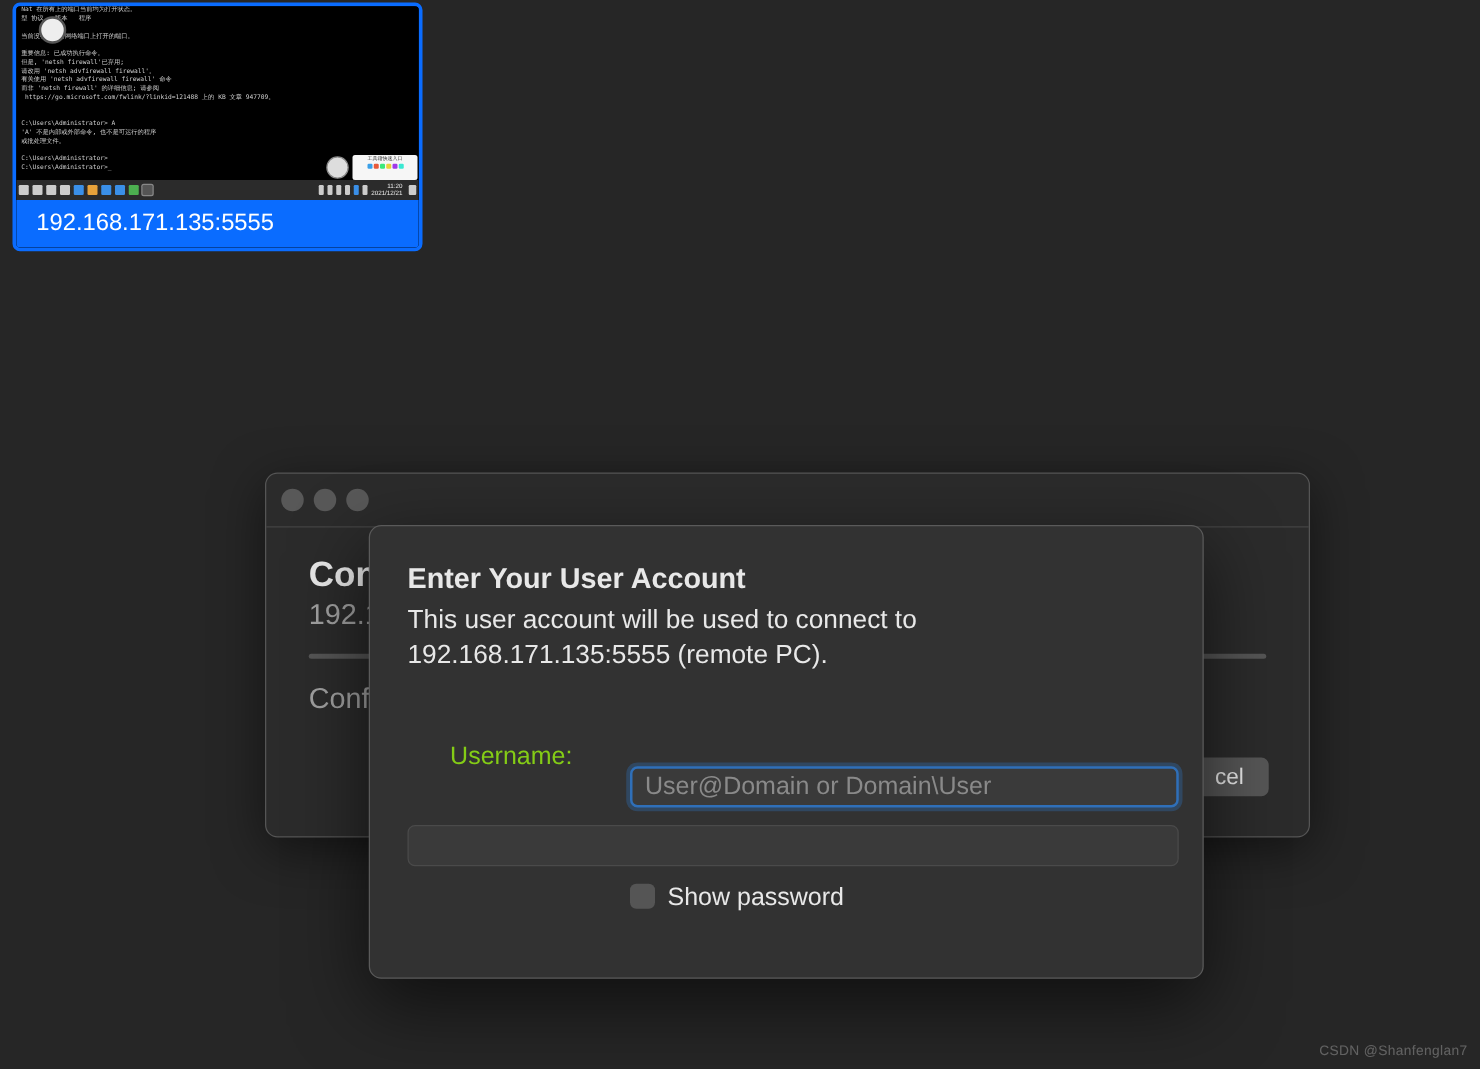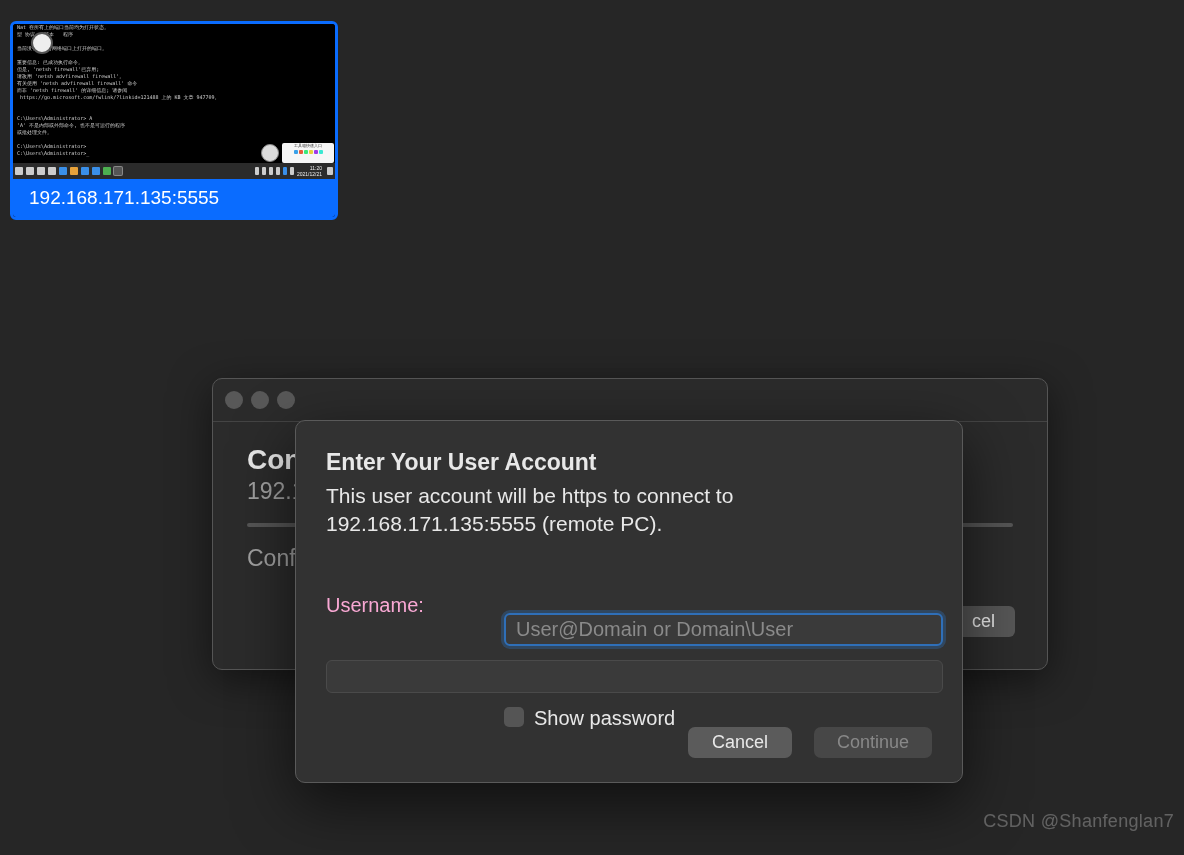--- a/index.html
+++ b/index.html
@@ -21,21 +21,20 @@
     left: 10px;
     top: 2px;
     width: 322px;
     height: 193px;
     background: #000;
     border-radius: 6px;
     overflow: hidden;
     border: 3px solid #0a6cff;
     display: flex;
     flex-direction: column;
-    margin-top: 19px;
   }
   .thumb-screen {
     flex: 1;
     background: #000;
     position: relative;
   }
   .thumb-terminal {
     position: absolute;
     left: 4px;
     top: 0;
@@ -228,24 +227,24 @@
     margin: 0 0 26px 0;
     font-weight: 400;
   }
   .form-row {
     display: flex;
     align-items: center;
     margin-bottom: 14px;
   }
   .form-label {
     width: 178px;
-    text-align: left;
+    text-align: center;
     padding-right: 12px;
     font-size: 20px;
-    color: #f9a8d4;
+    color: #84cc16;
     box-sizing: border-box;
   }
   .form-input {
     flex: 1;
     height: 33px;
     background: #3a3a3a;
     border: 1px solid #4a4a4a;
     border-radius: 6px;
     padding: 0 10px;
     font-size: 20px;
@@ -301,22 +300,22 @@
   }
   .btn-continue {
     background: #474747;
     color: #888;
     min-width: 118px;
   }
 
   .watermark {
     position: absolute;
     right: 10px;
-    bottom: 23px;
-    font-size: 18px;
+    bottom: 8px;
+    font-size: 11px;
     color: rgba(255,255,255,.28);
     letter-spacing: .3px;
   }
 </style>
 </head>
 <body>
 
 <div class="thumb-card">
   <div class="thumb-screen">
     <div class="thumb-terminal">Nat 在所有上的端口当前均为打开状态。
@@ -390,35 +389,31 @@
     <h1 class="bg-heading">Conn</h1>
     <div class="bg-sub">192.1</div>
     <div class="bg-progress"></div>
     <div class="bg-conf">Confi</div>
   </div>
   <button class="bg-cancel-btn">cel</button>
 </div>
 
 <div class="modal">
   <h2 class="modal-title">Enter Your User Account</h2>
-  <p class="modal-desc">This user account will be https to connect to 192.168.171.135:5555 (remote PC).</p>
+  <p class="modal-desc">This user account will be used to connect to 192.168.171.135:5555 (remote PC).</p>
 
   <div class="form-row">
     <label class="form-label">Username:</label>
     <input class="form-input focused" type="text" placeholder="User@Domain or Domain\User" style="">
   </div>
 
   <div class="form-row">
     <input class="form-input" type="password" style="">
   </div>
 
   <div class="checkbox-row">
     <div class="checkbox"></div>
     <span class="checkbox-label">Show password</span>
   </div>
 
-  <div class="modal-buttons">
-    <button class="btn btn-cancel">Cancel</button>
-    <button class="btn btn-continue">Continue</button>
-  </div>
 </div>
 
 <div class="watermark">CSDN @Shanfenglan7</div>
 
 </body></html>

